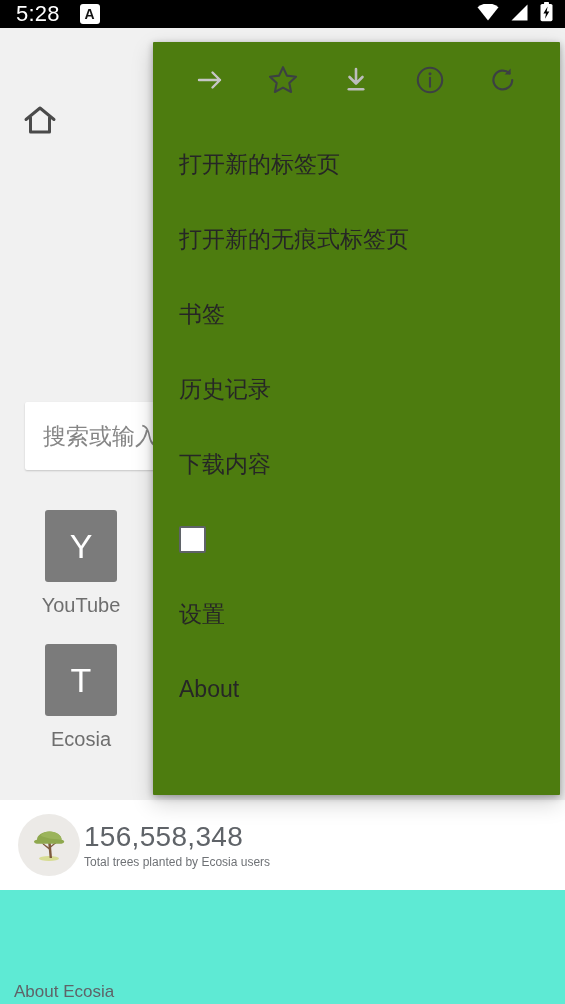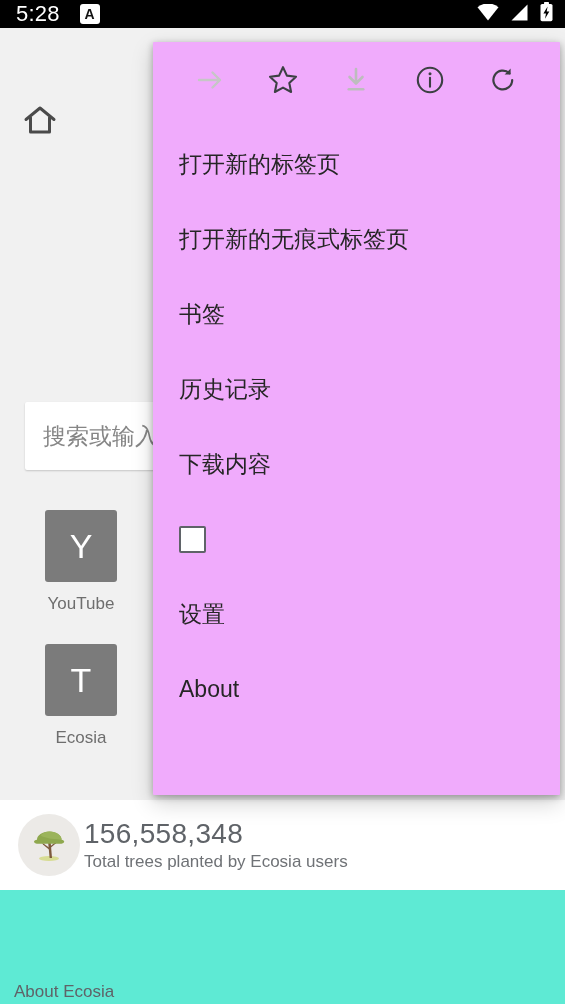--- a/index.html
+++ b/index.html
@@ -35,46 +35,46 @@
     box-shadow:0 1px 2px rgba(0,0,0,.18);
     display:flex; align-items:center; padding-left:18px;
   }
   #omnibox-placeholder { color:#868686; font-size:23px; white-space:nowrap; }
 
   .tile-wrap { position:absolute; width:110px; display:flex; flex-direction:column; align-items:center; }
   .tile-square {
     width:72px; height:72px; background:#7b7b7b; border-radius:3px;
     color:#fff; font-size:34px; display:flex; align-items:center; justify-content:center;
   }
-  .tile-label { margin-top:12px; font-size:17px; color:#6e6e6e; }
+  .tile-label { margin-top:12px; font-size:20px; color:#6e6e6e; }
 
   
   #ecosia-banner {
     position:absolute; left:0; top:760px; width:565px; height:90px;
     background:#fff; display:flex; align-items:center; padding-left:18px;
   }
   #tree-avatar {
     width:62px; height:62px; border-radius:50%; background:#eceae7;
     display:flex; align-items:center; justify-content:center; flex:0 0 62px;
   }
   #ecosia-text { margin-left:4px; }
   #tree-count { font-size:28px; color:#5f6368; letter-spacing:.3px; line-height:1.15; }
-  #tree-caption { font-size:17px; color:#6f7276; margin-top:2px; }
+  #tree-caption { font-size:12px; color:#6f7276; margin-top:2px; }
   #footer-strip {
     position:absolute; left:0; top:850px; width:565px; height:114px; background:#5eead4;
   }
   #about-ecosia { position:absolute; left:14px; top:92px; font-size:17px; color:#5f6368; }
 
   
   #scrim { position:absolute; left:0; top:40px; width:565px; height:964px; background:transparent; }
 
   
   #app-menu {
     position:absolute; left:153px; top:42px; width:407px; height:753px;
-    background:#f0abfc; border-radius:1px;
+    background:#4d7c0f; border-radius:1px;
     box-shadow:0 2px 7px rgba(0,0,0,.30), 0 8px 22px rgba(0,0,0,.18);
     overflow:hidden;
   }
   #menu-icon-row {
     height:79px; display:flex; align-items:center; justify-content:space-around;
     padding:0 20px;
   }
   .menu-icon-btn { width:44px; height:44px; display:flex; align-items:center; justify-content:center; }
 
   #menu-items { padding-top:6px; }

